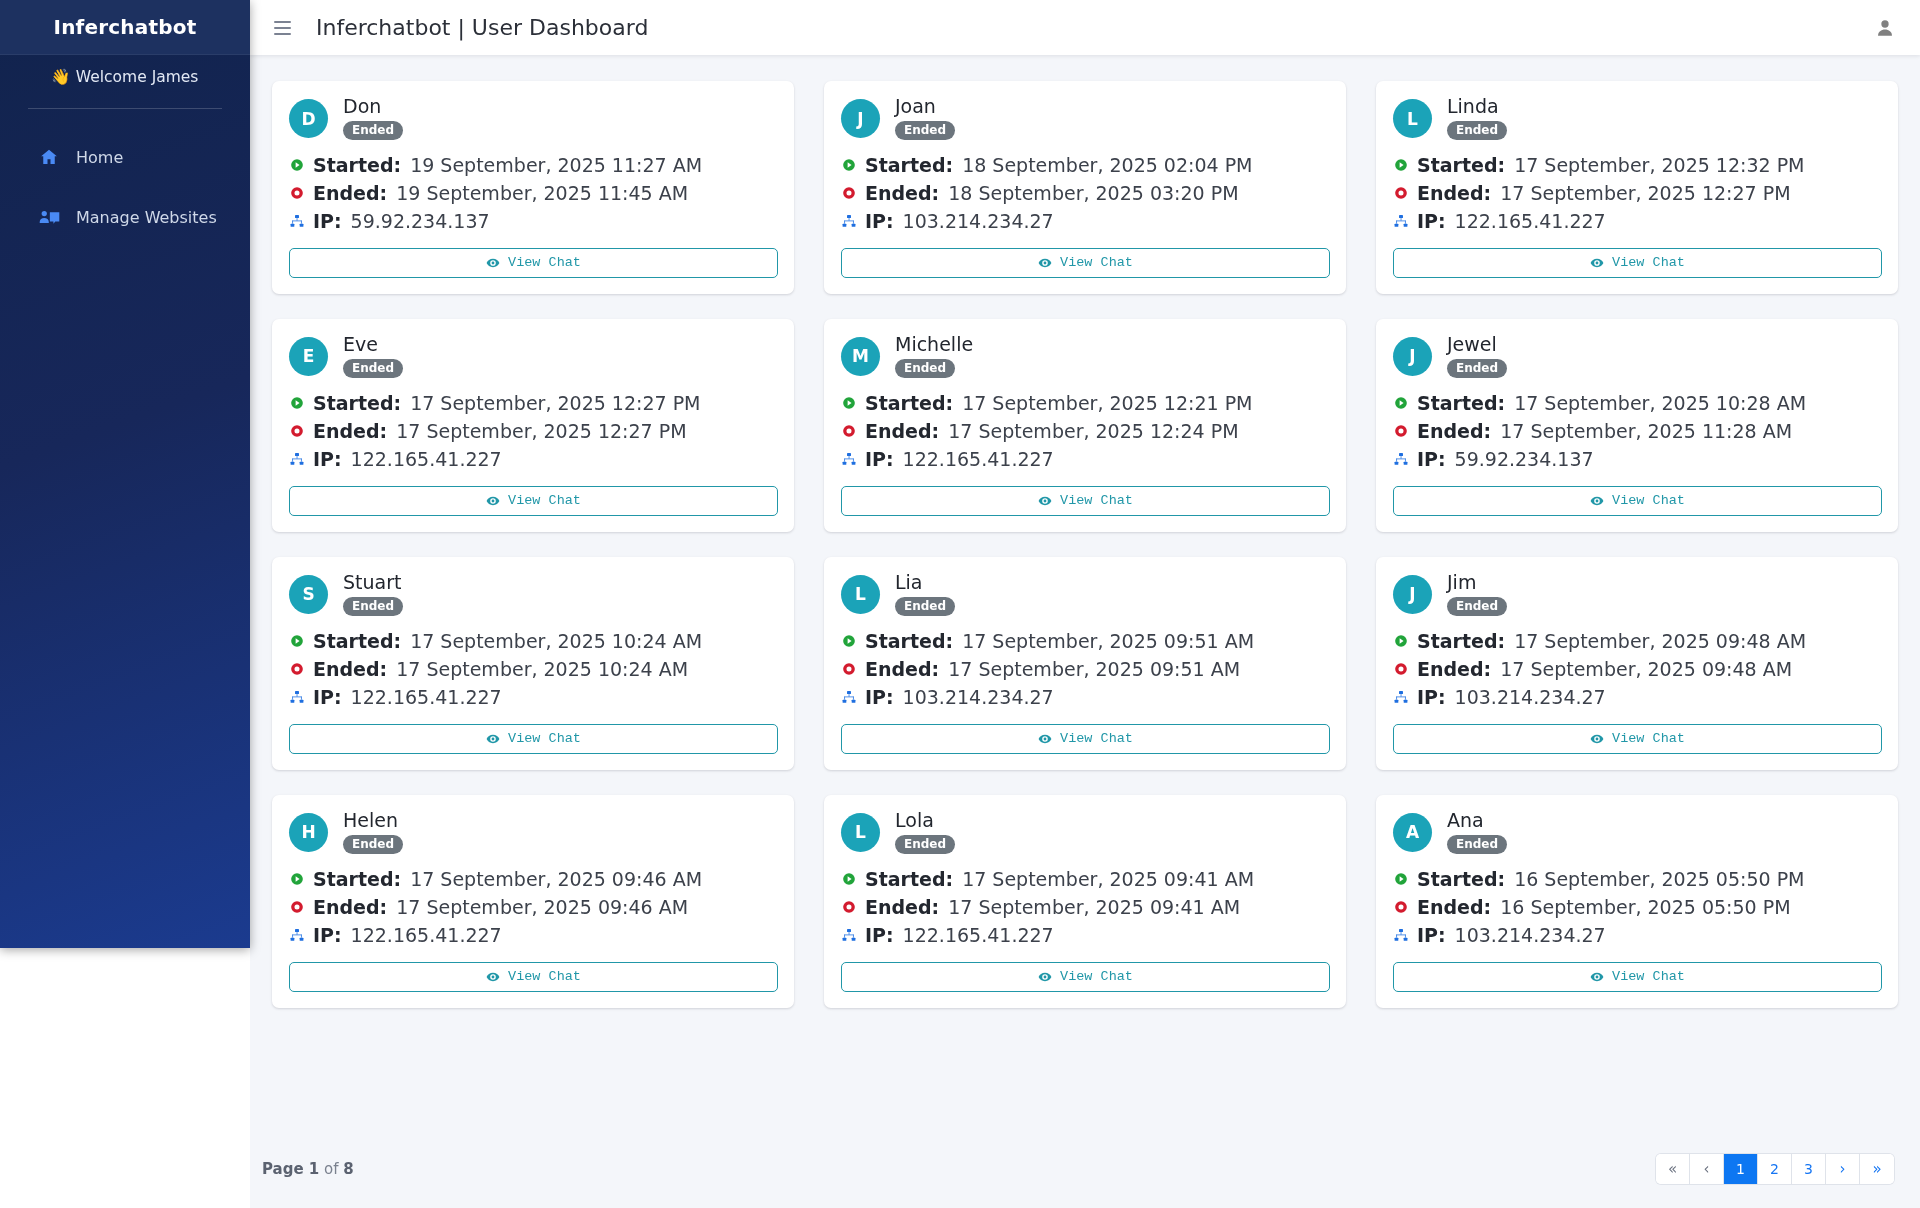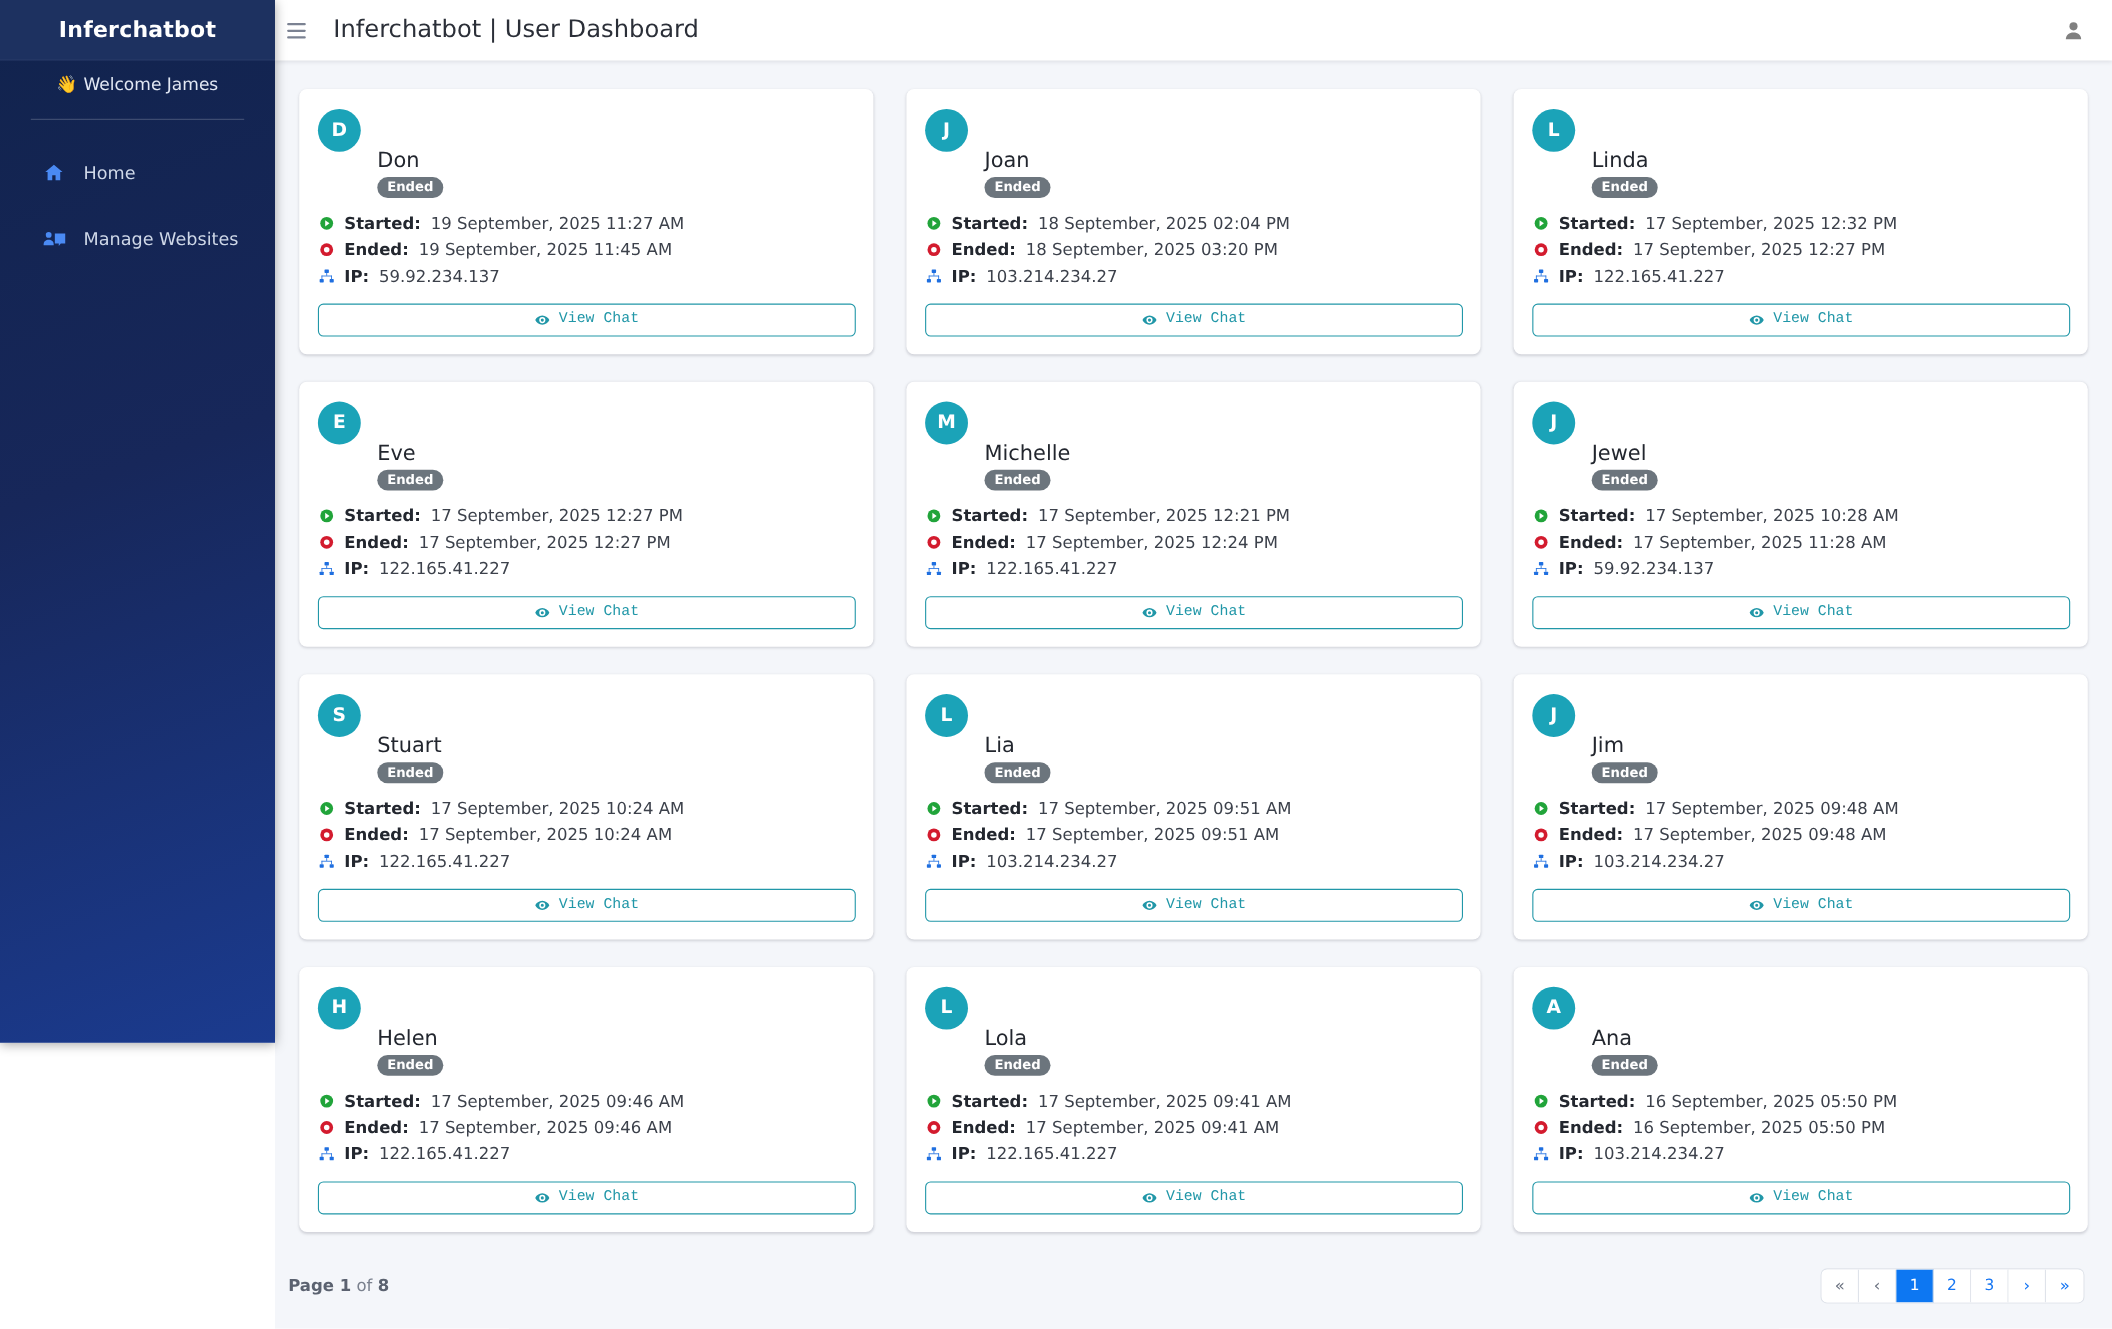--- a/index.html
+++ b/index.html
@@ -56,21 +56,21 @@
     flex: 1 1 auto;
     height: 1208px;
     display: flex; flex-direction: column;
     background: #f4f6fa;
     min-width: 0;
   }
   .topbar {
     height: 55px; flex: 0 0 55px;
     background: #ffffff;
     display: flex; align-items: center;
-    padding: 0 22px 0 11px;
+    padding: 0 22px 0 24px;
     box-shadow: 0 1px 4px rgba(16,24,40,.10);
     position: relative; z-index: 15;
   }
   .hamburger {
     width: 26px; height: 26px; display: flex; flex-direction: column;
     justify-content: center; gap: 4px; cursor: pointer; margin-right: 16px;
   }
   .hamburger span { display: block; height: 2px; background: #7b8292; border-radius: 1px; }
   .hamburger span:nth-child(1) { width: 17px; }
   .hamburger span:nth-child(2) { width: 17px; }
@@ -99,31 +99,31 @@
     display: flex; flex-direction: column;
   }
   .card-head { display: flex; align-items: flex-start; gap: 15px; }
   .avatar {
     width: 39px; height: 39px; border-radius: 50%;
     background: #1ba3b8;
     color: #ffffff; font-size: 17px; font-weight: 700;
     display: flex; align-items: center; justify-content: center;
     flex: 0 0 39px; margin-top: 2px;
   }
-  .head-text { display: flex; flex-direction: column; gap: 4px; margin-top: 40px; }
+  .head-text { display: flex; flex-direction: column; gap: 4px; }
   .card-name { font-size: 19px; color: #22262e; font-weight: 400; line-height: 1.05; }
   .badge {
     align-self: flex-start;
     background: #6c757d; color: #fff;
     font-size: 12px; font-weight: 700;
     padding: 3px 9px 4px; border-radius: 11px;
     line-height: 1;
   }
   .meta { margin-top: 14px; display: flex; flex-direction: column; gap: 6px; }
-  .meta-row { display: flex; align-items: center; gap: 9px; font-size: 15px; color: #3c4椒; color: #3c414b; }
+  .meta-row { display: flex; align-items: center; gap: 9px; font-size: 19px; color: #3c4椒; color: #3c414b; }
   .meta-ico { width: 15px; height: 15px; flex: 0 0 15px; display: flex; align-items: center; justify-content: center; }
   .meta-label { font-weight: 700; color: #23272f; }
   .meta-val { color: #3c414b; }
   .card-foot { margin-top: auto; padding-top: 16px; }
   .view-btn {
     width: 100%;
     background: #ffffff;
     border: 1px solid #2197a8;
     color: #2197a8;
     border-radius: 5px;

